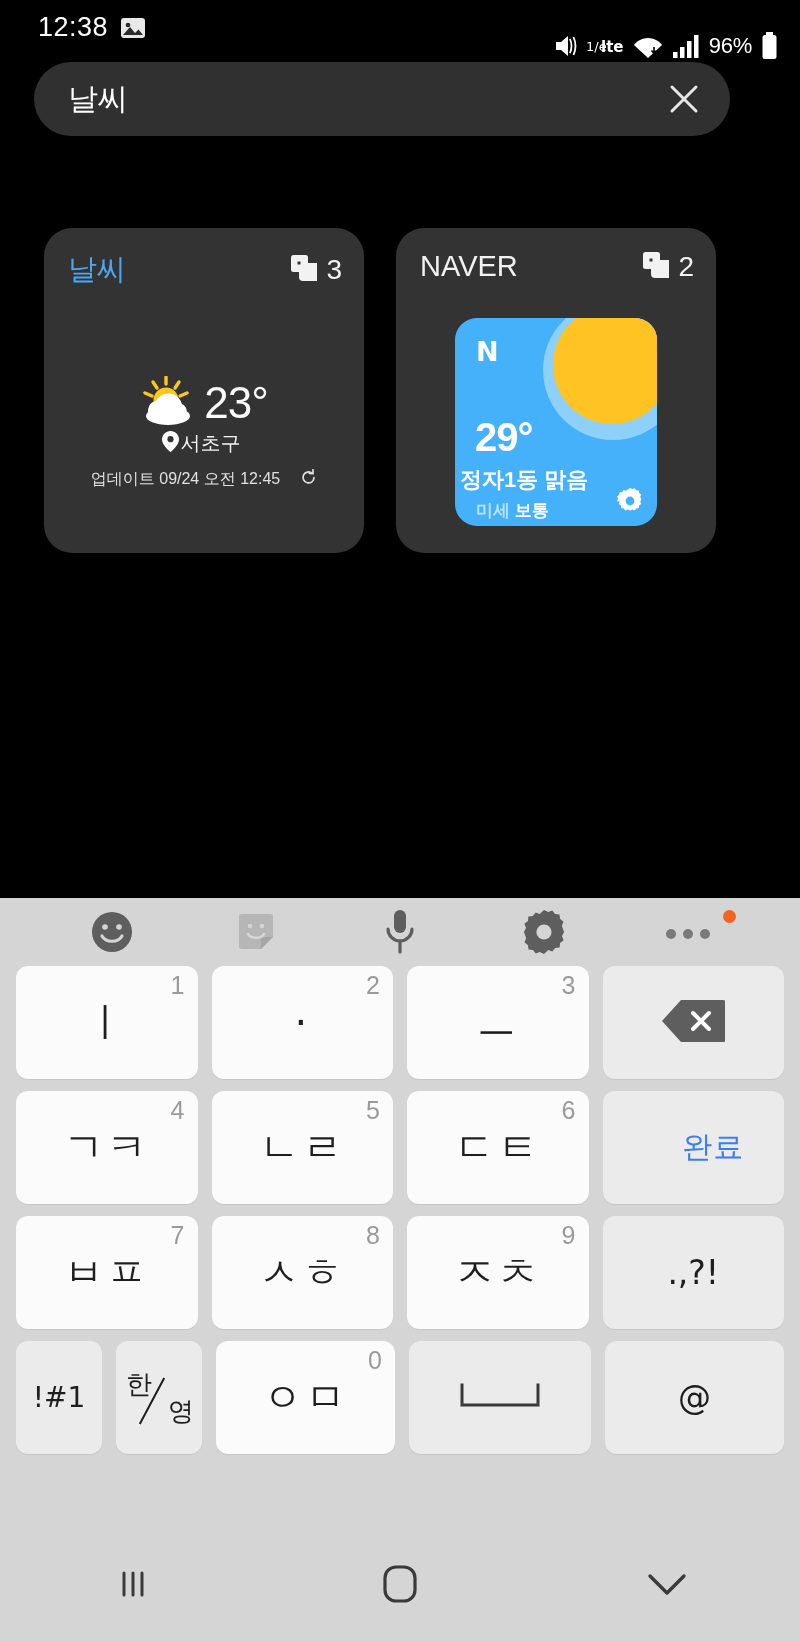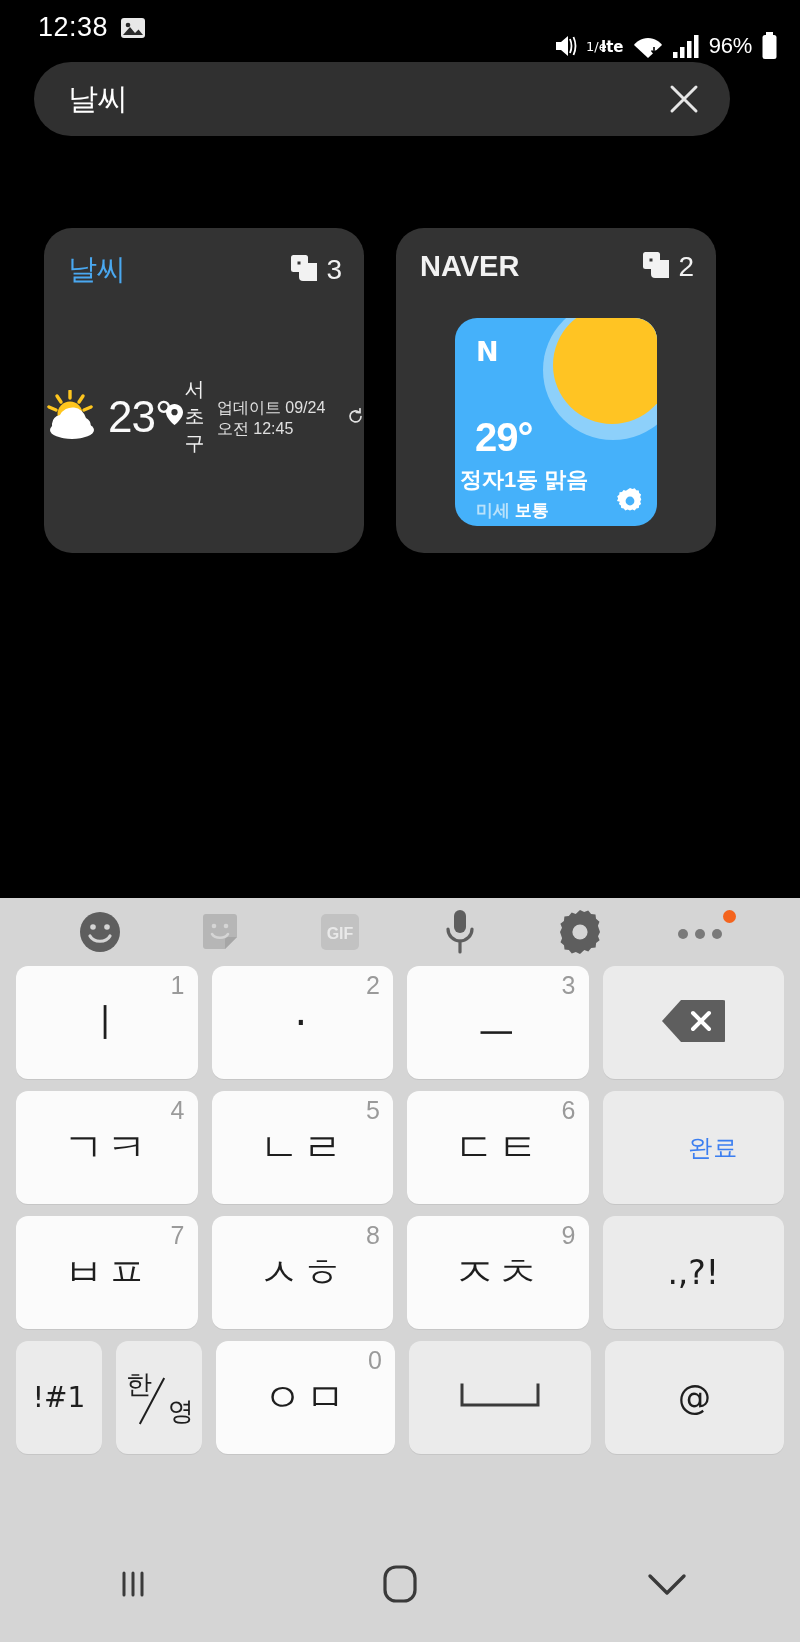--- a/index.html
+++ b/index.html
@@ -68,42 +68,42 @@
     border-radius: 28px;
     position: relative;
     overflow: hidden;
   }
   .card-head {
     position: absolute; top: 22px; left: 24px; right: 22px;
     display: flex; align-items: center;
   }
   .card-title { font-size: 29px; font-weight: 400; }
   .card-title.accent { color: #4aa8f0; }
-  .card-title.plain  { color: #f2f2f2; font-weight: bold; }
+  .card-title.plain  { color: #f2f2f2; }
   .card-count-wrap {
     margin-left: auto;
     display: flex; align-items: center; gap: 9px;
   }
   .card-count { color: #f2f2f2; font-size: 28px; }
 
   
   #weather-preview {
     position: absolute; left: 0; right: 0; top: 148px;
-    display: flex; flex-direction: row; align-items: center;
+    display: flex; flex-direction: column; align-items: center;
   }
   #weather-temp-row { display: flex; align-items: center; gap: 2px; }
   #weather-temp { color: #fafafa; font-size: 44px; letter-spacing: -1px; }
   #weather-loc-row {
     display: flex; align-items: center; gap: 2px;
     margin-top: 0; margin-left: -6px;
   }
   #weather-loc { color: #f0f0f0; font-size: 20px; }
   #weather-update-row {
     display: flex; align-items: center; gap: 20px;
-    margin-top: 4px;
+    margin-top: 12px;
   }
   #weather-update { color: #e0e0e0; font-size: 16px; }
 
   
   #naver-tile {
     position: absolute; left: 59px; top: 90px;
     width: 202px; height: 208px;
     background: #45b1fa;
     border-radius: 22px;
     overflow: hidden;
@@ -187,21 +187,21 @@
     color: #9a9a9a; font-size: 25px;
     font-family: "Liberation Sans", sans-serif;
   }
   .key .lbl {
     color: #1e1e1e; font-size: 40px;
     font-family: "DejaVu Sans", sans-serif;
     letter-spacing: 3px;
   }
   .key .lbl.sym { font-size: 33px; letter-spacing: 0; }
   .key .lbl.done {
-    color: #3b7ef0; font-size: 24px; letter-spacing: 1px; margin-left: 40px;
+    color: #3b7ef0; font-size: 30px; letter-spacing: 1px; margin-left: 40px;
   }
   .key .lbl.small { font-size: 28px; letter-spacing: 0; }
   .key.narrow { flex: 0 0 86px; }
   .key.space { flex: 1.02; }
 
   
   .hanyeong {
     position: relative; width: 70px; height: 62px;
   }
   .hanyeong .han {
@@ -400,26 +400,20 @@
       <div class="kb-tool">
         <svg width="42" height="42" viewBox="0 0 42 42">
           <path d="M4 6 a3 3 0 0 1 3 -3 h28 a3 3 0 0 1 3 3 v20 l-12 12 h-19 a3 3 0 0 1 -3 -3 Z" fill="#b6b6b6"></path>
           <path d="M26 38 l12 -12 h-9 a3 3 0 0 0 -3 3 Z" fill="#a6a6a6"></path>
           <circle cx="15" cy="15" r="2.3" fill="#d5d5d5"></circle>
           <circle cx="27" cy="15" r="2.3" fill="#d5d5d5"></circle>
           <path d="M13 23 a9 7 0 0 0 16 0" stroke="#d5d5d5" stroke-width="2.6" fill="none" stroke-linecap="round"></path>
         </svg>
       </div>
       <div class="kb-tool">
-        <svg width="42" height="40" viewBox="0 0 42 40">
-          <rect x="2" y="2" width="38" height="36" rx="5" fill="#c2c2c2"></rect>
-          <text x="21" y="27" text-anchor="middle" font-family="Liberation Sans, sans-serif" font-size="16" font-weight="bold" fill="#e9e9e9">GIF</text>
-        </svg>
-      </div>
-      <div class="kb-tool">
         <svg width="34" height="48" viewBox="0 0 34 48">
           <rect x="11" y="2" width="12" height="23" rx="6" fill="#5e5e5e"></rect>
           <path d="M5 21 a12 12 0 0 0 24 0" stroke="#5e5e5e" stroke-width="3.2" fill="none" stroke-linecap="round"></path>
           <line x1="17" y1="33" x2="17" y2="44" stroke="#5e5e5e" stroke-width="3.2" stroke-linecap="round"></line>
         </svg>
       </div>
       <div class="kb-tool">
         <svg width="46" height="46" viewBox="0 0 46 46">
           <path d="M23 1 l4.2 2 l4-1.6 l2.9 3.5 l4.4 .5 l.5 4.4 l3.5 2.9 l-1.6 4 L43 23 l-2 4.2 l1.6 4 l-3.5 2.9 l-.5 4.4 l-4.4 .5 l-2.9 3.5 l-4 -1.6 L23 45 l-4.2 -2 l-4 1.6 l-2.9 -3.5 l-4.4 -.5 l-.5 -4.4 l-3.5 -2.9 l1.6 -4 L3 23 l2 -4.2 l-1.6 -4 l3.5 -2.9 l.5 -4.4 l4.4 -.5 l2.9 -3.5 l4 1.6 Z" fill="#5e5e5e"></path>
           <circle cx="23" cy="23" r="7.6" fill="#d5d5d5"></circle>

